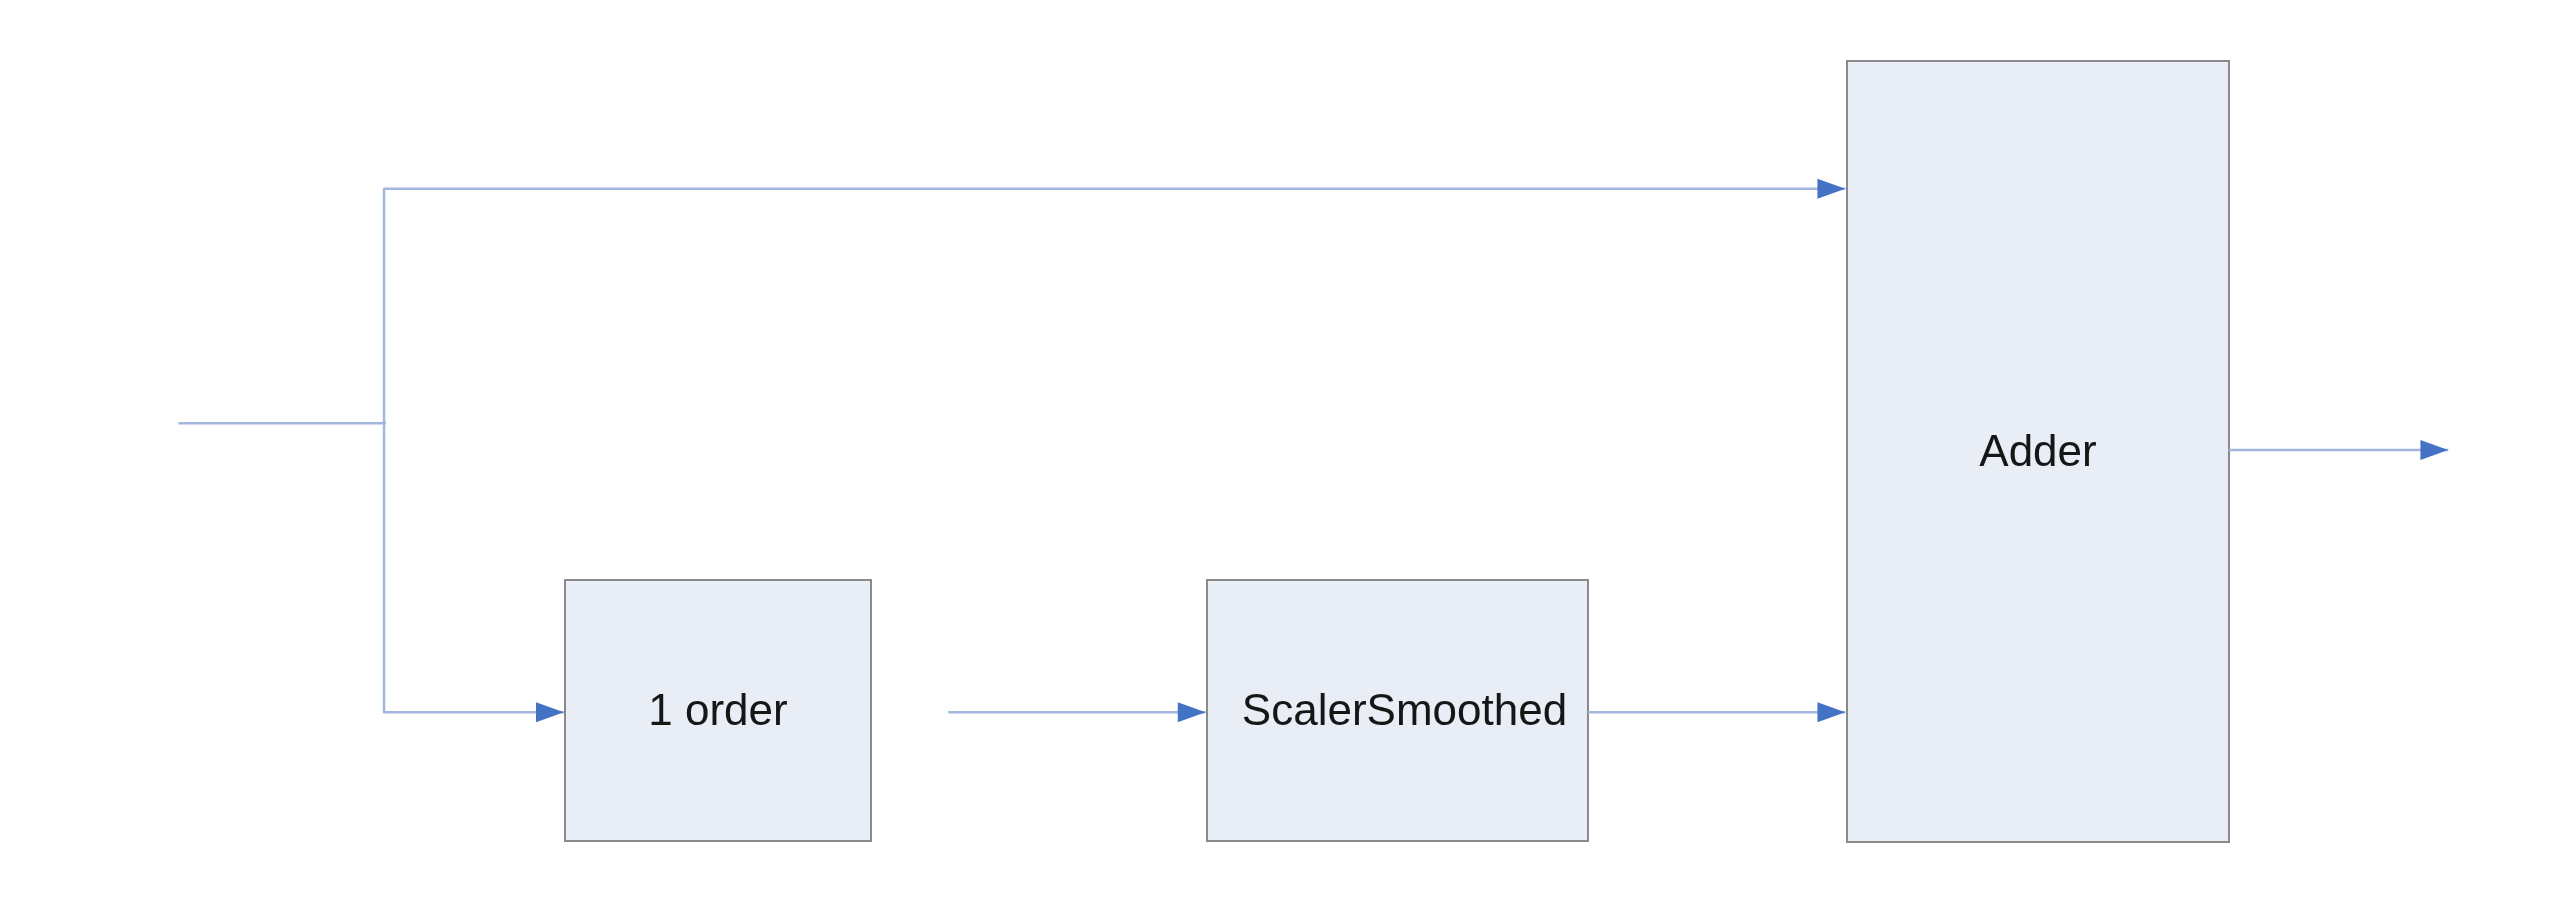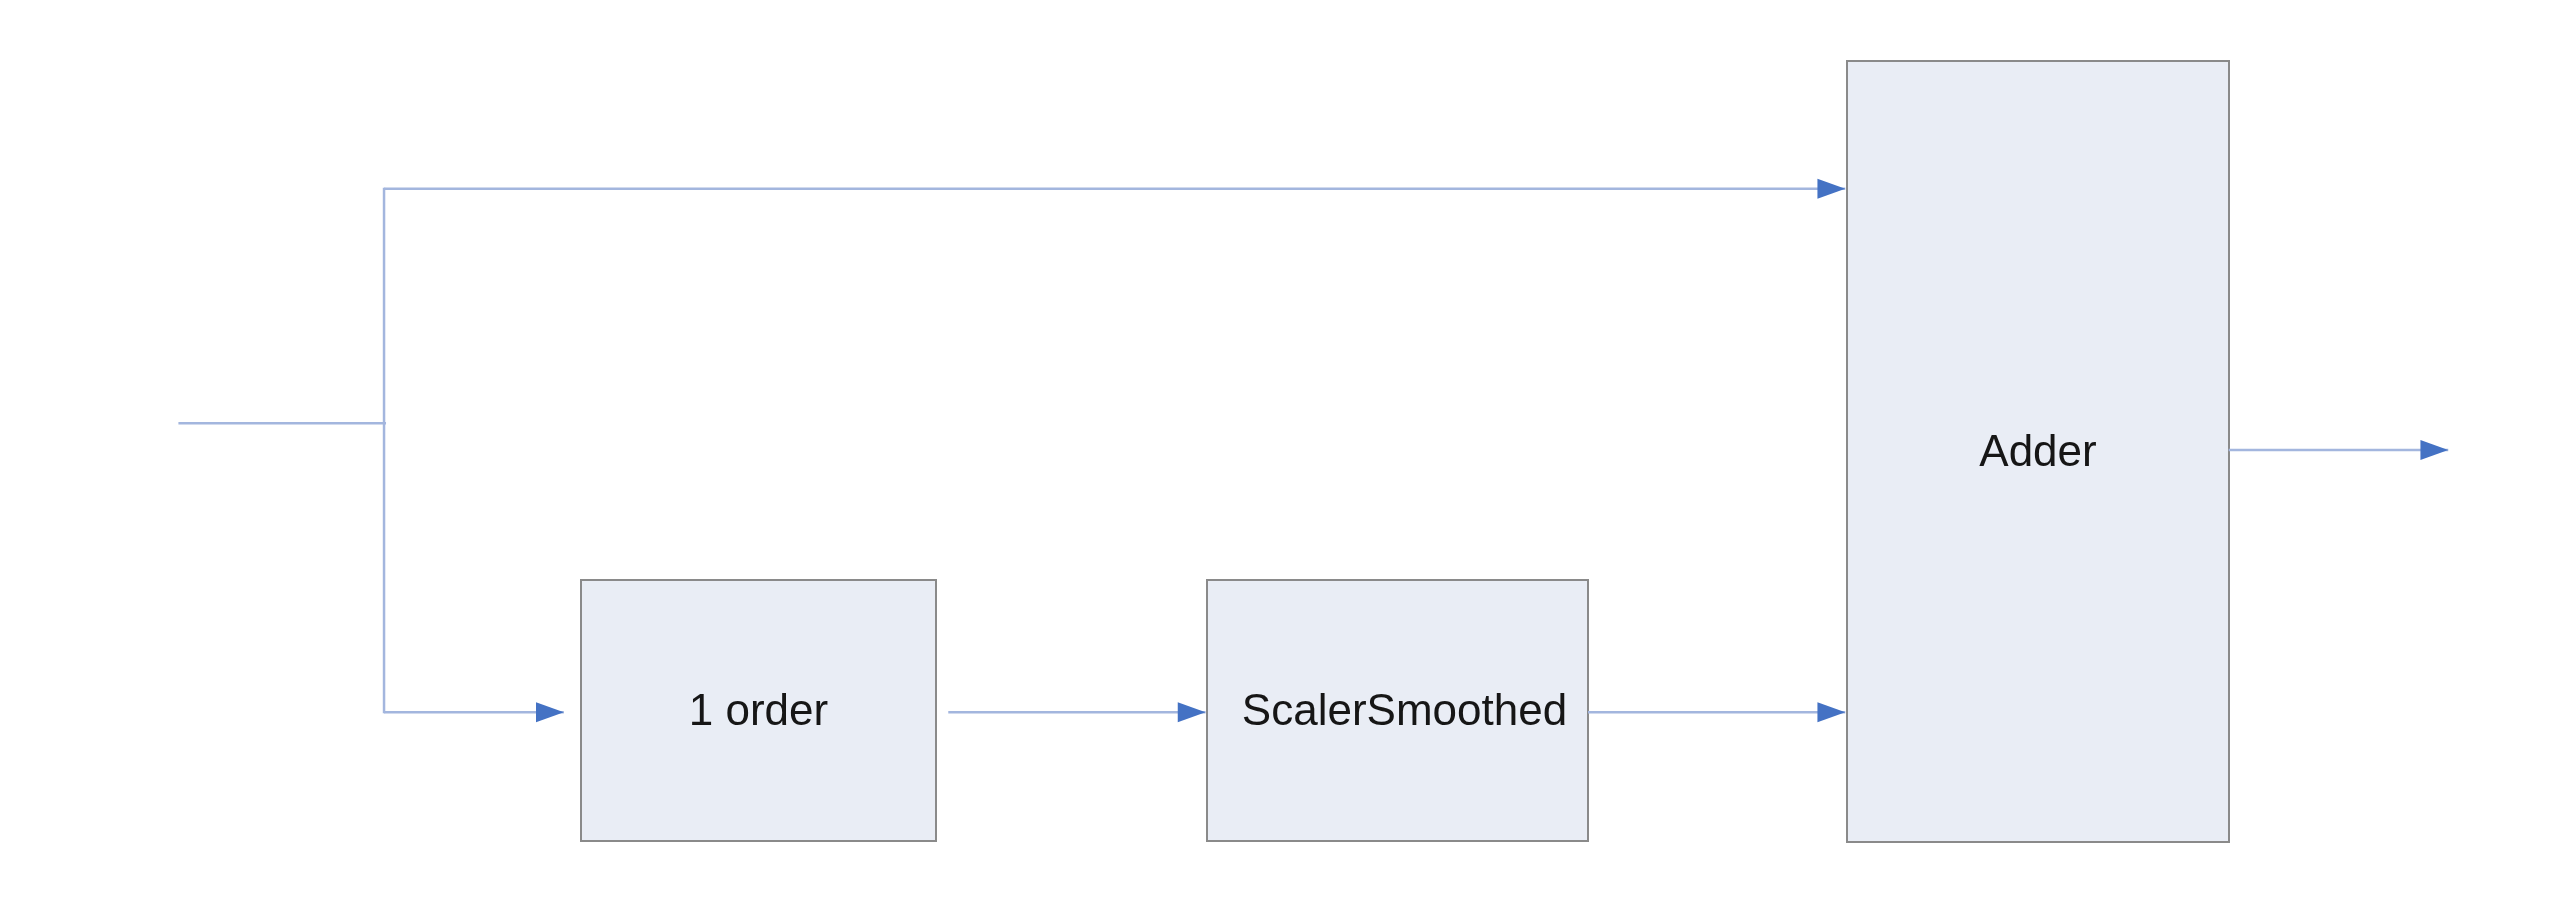--- a/index.html
+++ b/index.html
@@ -22,21 +22,21 @@
     border: 2px solid var(--node-border, #8A8A8A);
     display: flex;
     flex-direction: column;
     align-items: center;
     justify-content: center;
     text-align: left;
     color: var(--text-color, #161616);
     font-size: 44px;
     line-height: 1.28;
   }
-  #node-lowpass { left: 580px; top: 579px; width: 357px; height: 263px; }
+  #node-lowpass { left: 564px; top: 579px; width: 308px; height: 263px; }
   #node-scaler  { left: 1206px; top: 579px; width: 383px; height: 263px; padding-left: 14px; }
   #node-adder   { left: 1846px; top: 60px;  width: 384px; height: 783px; }
   #edges {
     position: absolute;
     left: 0; top: 0;
     width: 2576px;
     height: 898px;
     pointer-events: none;
   }
   #edges line, #edges path.connector {

